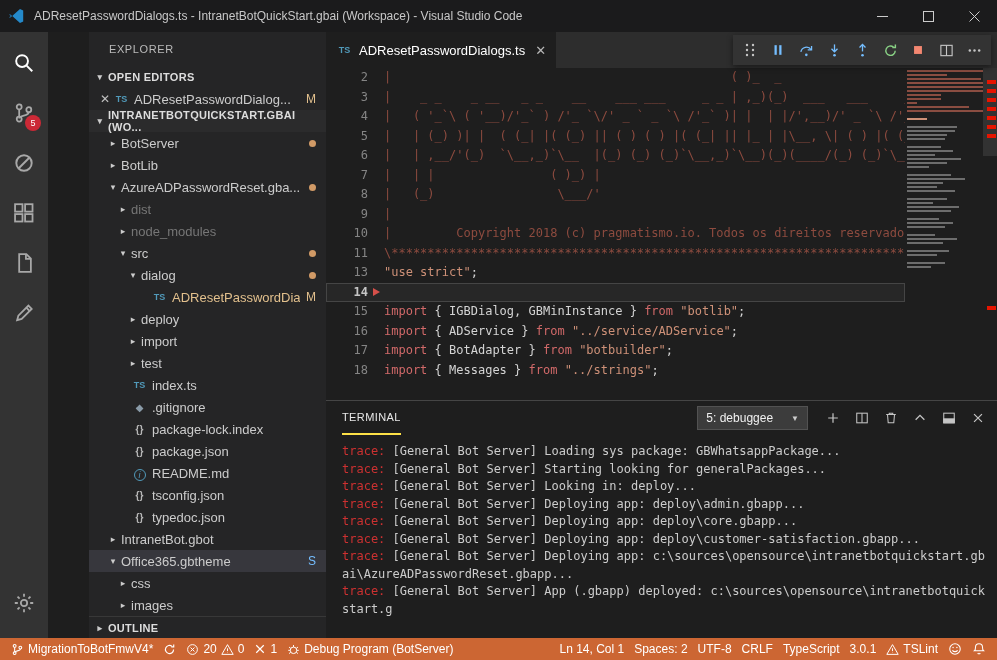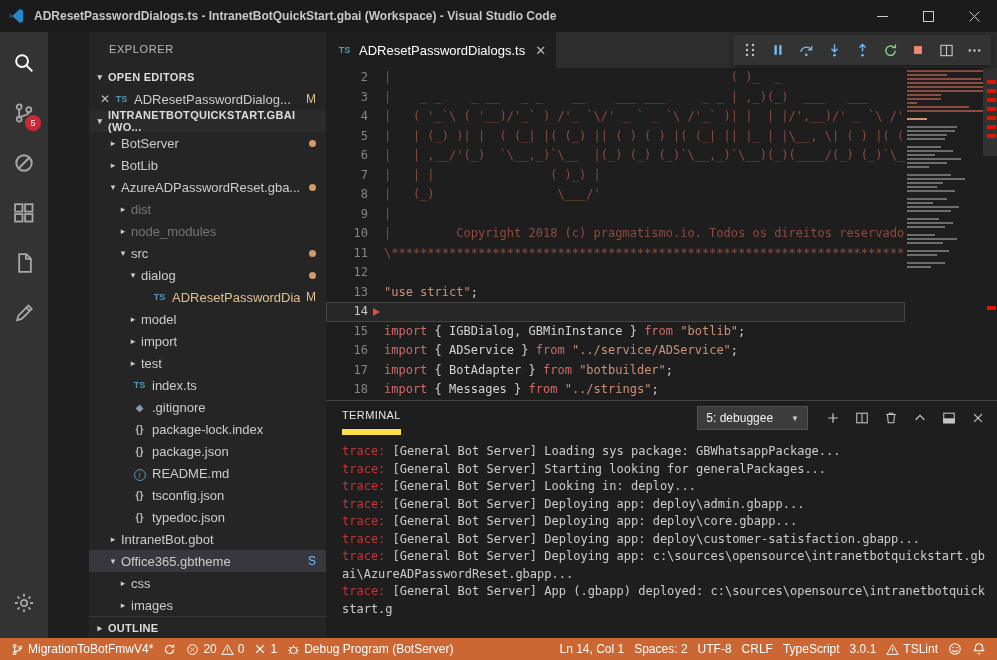--- a/index.html
+++ b/index.html
@@ -1,21 +1,21 @@
 <!DOCTYPE html>
 <html><head>
 <meta charset="utf-8">
 <style>
   * { margin:0; padding:0; box-sizing:border-box; }
   html,body { width:997px; height:660px; overflow:hidden; }
   body { font-family:"Liberation Sans",sans-serif; background:#1e1e1e; color:#cccccc; font-size:13px; }
   .window { width:997px; height:660px; display:flex; flex-direction:column; background:#1e1e1e; }
 
   
-  .titlebar { height:32px; background:#1b1b1c; display:flex; align-items:center; flex:none;font-weight:bold; }
+  .titlebar { height:32px; background:#1b1b1c; display:flex; align-items:center; flex:none; }
   .tb-logo { width:34px; display:flex; justify-content:center; }
   .tb-title { font-size:12px; color:#c8c8c8; white-space:nowrap; }
   .tb-spacer { flex:1; }
   .tb-btn { width:46px; height:32px; display:flex; align-items:center; justify-content:center; color:#cccccc; }
 
   
   .main { flex:1; display:flex; min-height:0; }
 
   
   .activitybar { width:48px; background:#333333; display:flex; flex-direction:column; align-items:center; flex:none; padding-top:6px; }
@@ -63,41 +63,41 @@
   .dt-red { color:#f48771; }
 
   
   .editor { height:332px; flex:none; position:relative; overflow:hidden; background:#1e1e1e; }
   #code { position:absolute; top:0; left:0; right:92px; bottom:0; font-family:"DejaVu Sans Mono",monospace; font-size:12px; }
   .cl { display:flex; height:19.5px; line-height:19.5px; white-space:pre; }
   .ln { width:42px; text-align:right; color:#858585; flex:none; }
   .mk { width:16px; flex:none; display:flex; align-items:center; justify-content:center; }
   .dbg-arrow { width:0; height:0; border-top:4px solid transparent; border-bottom:4px solid transparent; border-left:7px solid #d6504a; }
   .ct { flex:1; overflow:hidden; }
-  .cur { background:rgba(255,255,255,0.045); outline:1px solid rgba(210,210,210,0.18); outline-offset:-1px; }
+  .cur { background:rgba(255,255,255,0.045); outline:1px solid rgba(210,210,210,0.18); outline-offset:-1px;font-weight:bold; }
   .cur .ln { color:#c6c6c6; }
   .t-c { color:#8d4b3f; }
   .t-k { color:#d16969; }
   .t-s { color:#ce9178; }
   .t-i { color:#d4d4d4; }
   .t-p { color:#d4d4d4; }
 
   #minimap { position:absolute; top:0; right:14px; width:78px; bottom:0; background:#1e1e1e; }
   #minimap div { position:absolute; left:2px; height:2px; }
   .mm-r { background:#8a4d41; }
   .mm-o { background:#ce9178; }
   .mm-g { background:#6d6d6d; }
   #ruler { position:absolute; top:0; right:0; width:14px; bottom:0; background:#1e1e1e; }
   .thumb { position:absolute; top:0; left:0; right:0; height:88px; background:rgba(255,255,255,0.09); }
   .rmark { position:absolute; right:1px; width:9px; height:4px; background:#e51400; }
 
   
   .panel { flex:1; border-top:1px solid #454545; display:flex; flex-direction:column; min-height:0; background:#1e1e1e; }
   .panel-header { height:34px; flex:none; display:flex; align-items:center; padding:0 12px 0 16px; }
-  .panel-tab { font-size:11px; color:#e7e7e7; letter-spacing:0.4px; height:100%; display:flex; align-items:center; border-bottom:6px solid #fde047; }
+  .panel-tab { font-size:11px; color:#e7e7e7; letter-spacing:0.4px; height:100%; display:flex; align-items:center; border-bottom:2px solid #fde047; }
   .ph-spacer { flex:1; }
   .term-select { background:#3c3c3c; border:1px solid #525252; color:#f0f0f0; font-size:12px; height:24px; display:flex; align-items:center; padding:0 8px; gap:18px; margin-right:18px; }
   .ts-caret { font-size:8px; color:#cccccc; }
   .ph-icons { display:flex; align-items:center; gap:15px; color:#c5c5c5; }
   .ph-btn { display:flex; align-items:center; justify-content:center; }
   #term { flex:1; overflow:hidden; padding:8px 10px 0 16px; font-family:"DejaVu Sans Mono",monospace; font-size:12px; line-height:17.5px; color:#cccccc; }
   .tl { white-space:pre-wrap; word-break:break-all; }
   .tp { color:#cd3131; }
 
   
@@ -251,21 +251,21 @@
           </div>
           <div class="trow" style="padding-left:46px">
             <span class="arrow"></span>
             <span class="fi fi-ts">TS</span>
             <span class="tlabel mod">ADResetPasswordDial...</span>
             <span class="flexsp"></span>
             <span class="gitbadge bm">M</span>
           </div>
           <div class="trow" style="padding-left:36px">
             <span class="arrow">▸</span>
-            <span class="tlabel">model</span>
+            <span class="tlabel">deploy</span>
             <span class="flexsp"></span>
           </div>
           <div class="trow" style="padding-left:36px">
             <span class="arrow">▸</span>
             <span class="tlabel">import</span>
             <span class="flexsp"></span>
           </div>
           <div class="trow" style="padding-left:36px">
             <span class="arrow">▸</span>
             <span class="tlabel">test</span>
@@ -421,21 +421,20 @@
             <div class="cl"><span class="ln">2</span><span class="mk"></span><span class="ct"><span class="t-c">|                                               ( )_  _                       |</span></span></div>
             <div class="cl"><span class="ln">3</span><span class="mk"></span><span class="ct"><span class="t-c">|    _ _    _ __   _ _    __    ___ ___     _ _ | ,_)(_)  ___   ___     _     |</span></span></div>
             <div class="cl"><span class="ln">4</span><span class="mk"></span><span class="ct"><span class="t-c">|   ( '_`\ ( '__)/'_` ) /'_ `\/' _ ` _ `\ /'_` )| |  | |/',__)/' _ `\ /'_`\   |</span></span></div>
             <div class="cl"><span class="ln">5</span><span class="mk"></span><span class="ct"><span class="t-c">|   | (_) )| |  ( (_| |( (_) || ( ) ( ) |( (_| || |_ | |\__, \| ( ) |( (_) )  |</span></span></div>
             <div class="cl"><span class="ln">6</span><span class="mk"></span><span class="ct"><span class="t-c">|   | ,__/'(_)  `\__,_)`\__  |(_) (_) (_)`\__,_)`\__)(_)(____/(_) (_)`\___/'  |</span></span></div>
             <div class="cl"><span class="ln">7</span><span class="mk"></span><span class="ct"><span class="t-c">|   | |                ( )_) |                                                |</span></span></div>
             <div class="cl"><span class="ln">8</span><span class="mk"></span><span class="ct"><span class="t-c">|   (_)                 \___/'                                                |</span></span></div>
             <div class="cl"><span class="ln">9</span><span class="mk"></span><span class="ct"><span class="t-c">|                                                                             |</span></span></div>
             <div class="cl"><span class="ln">10</span><span class="mk"></span><span class="ct"><span class="t-c">|         Copyright 2018 (c) pragmatismo.io. Todos os direitos reservados.    |</span></span></div>
             <div class="cl"><span class="ln">11</span><span class="mk"></span><span class="ct"><span class="t-c">\*****************************************************************************/</span></span></div>
-            <div class="cl"><span class="ln">12</span><span class="mk"></span><span class="ct"></span></div>
             <div class="cl"><span class="ln">13</span><span class="mk"></span><span class="ct"><span class="t-s">"use strict"</span><span class="t-p">;</span></span></div>
             <div class="cl cur"><span class="ln">14</span><span class="mk"><span class="dbg-arrow"></span></span><span class="ct"></span></div>
             <div class="cl"><span class="ln">15</span><span class="mk"></span><span class="ct"><span class="t-k">import</span><span class="t-p"> { </span><span class="t-i">IGBDialog</span><span class="t-p">, </span><span class="t-i">GBMinInstance</span><span class="t-p"> } </span><span class="t-k">from</span><span class="t-p"> </span><span class="t-s">"botlib"</span><span class="t-p">;</span></span></div>
             <div class="cl"><span class="ln">16</span><span class="mk"></span><span class="ct"><span class="t-k">import</span><span class="t-p"> { </span><span class="t-i">ADService</span><span class="t-p"> } </span><span class="t-k">from</span><span class="t-p"> </span><span class="t-s">"../service/ADService"</span><span class="t-p">;</span></span></div>
             <div class="cl"><span class="ln">17</span><span class="mk"></span><span class="ct"><span class="t-k">import</span><span class="t-p"> { </span><span class="t-i">BotAdapter</span><span class="t-p"> } </span><span class="t-k">from</span><span class="t-p"> </span><span class="t-s">"botbuilder"</span><span class="t-p">;</span></span></div>
             <div class="cl"><span class="ln">18</span><span class="mk"></span><span class="ct"><span class="t-k">import</span><span class="t-p"> { </span><span class="t-i">Messages</span><span class="t-p"> } </span><span class="t-k">from</span><span class="t-p"> </span><span class="t-s">"../strings"</span><span class="t-p">;</span></span></div>
           </div>
         <div id="minimap">
             <div class="mm-r" style="top:2px;width:76px"></div>
             <div class="mm-r" style="top:6px;width:40px"></div>

